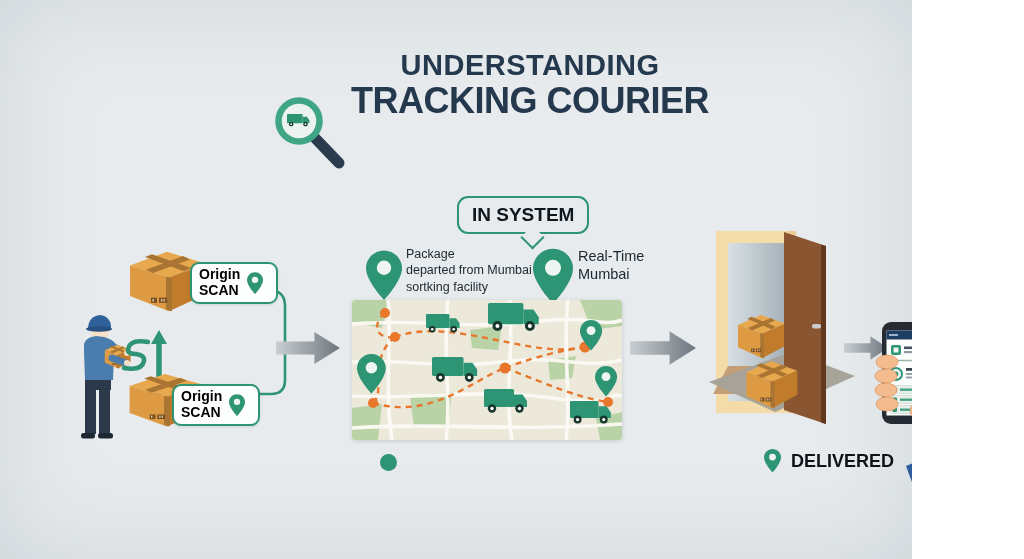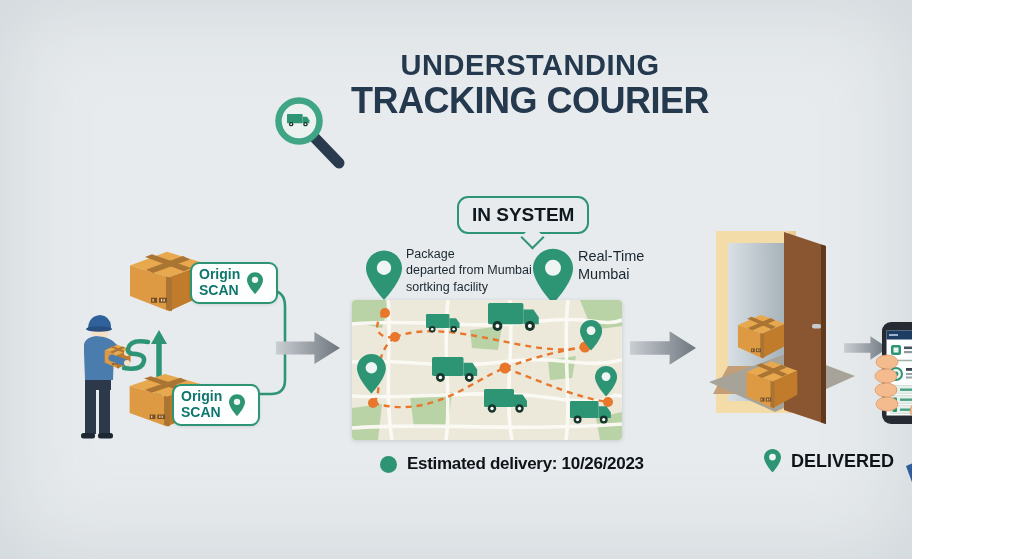--- a/index.html
+++ b/index.html
@@ -21,21 +21,21 @@
   .h-picked{left:104px;top:201px;font-size:21.5px;letter-spacing:.2px;}
   .h-out{left:741px;top:203px;font-size:18.5px;letter-spacing:-.3px;}
   .bubble{left:457px;top:196px;border:2.4px solid #2d9474;border-radius:11px;
     padding:6px 13px;font-size:19px;font-weight:bold;color:#10181f;background:#e7ebed;}
   .bubble-tail{left:524px;top:229px;width:15px;height:15px;background:#e7ebed;
     border-right:2.4px solid #2d9474;border-bottom:2.4px solid #2d9474;transform:rotate(45deg);}
   
   .scan-tag{display:flex;align-items:center;gap:7px;background:#fdfefe;
     border:2.2px solid #2d9474;border-radius:9px;padding:2px 7px;z-index:5;
     box-shadow:0 1px 3px rgba(30,50,60,.12);}
-  .scan-tag .lines{font-size:14px;font-weight:bold;line-height:1.12;color:#0f766e;}
+  .scan-tag .lines{font-size:14px;font-weight:bold;line-height:1.12;color:#000000;}
   .tag-top{left:190px;top:262px;width:70px;height:34px;}
   .tag-bottom{left:172px;top:384px;width:70px;height:34px;}
   
   .status-row{display:flex;align-items:center;font-weight:bold;color:#0d1318;}
   .st-origin{left:84px;top:448px;gap:9px;font-size:18.5px;}
   .st-eta{left:380px;top:454px;gap:10px;font-size:17px;letter-spacing:-.3px;}
   .st-delivered{left:764px;top:449px;gap:10px;font-size:18px;}
   .dot{width:17px;height:17px;border-radius:50%;background:#2d9474;}
   
   .note{color:#1b2730;font-weight:normal;}
@@ -231,21 +231,20 @@
       <use href="#truckicon" transform="translate(132,89) scale(1.0)"></use>
       <use href="#truckicon" transform="translate(218,101) scale(0.95)"></use>
       <use href="#pin" transform="translate(5,54) scale(1.2)"></use>
       <use href="#pin" transform="translate(243,66) scale(0.92)"></use>
       <use href="#pin" transform="translate(228,20) scale(0.92)"></use>
     </svg>
   </div>
 
   <div class="abs status-row st-eta">
     <span class="dot"></span>
-    <span>Estimated delivery: 10/26/2023</span>
   </div>
 
   <svg class="abs" style="left:703px;top:226px" width="160" height="210" viewBox="0 0 160 210">
     <rect x="13" y="5" width="80" height="182" fill="#f4dca8"></rect>
     <rect x="85" y="5" width="8" height="182" fill="#e9cd93"></rect>
     <defs>
       <linearGradient id="doorgrad" x1="0" y1="0" x2="1" y2="0">
         <stop offset="0" stop-color="#d8e0e4"></stop>
           <stop offset="1" stop-color="#a7b3ba"></stop>
       </linearGradient>

